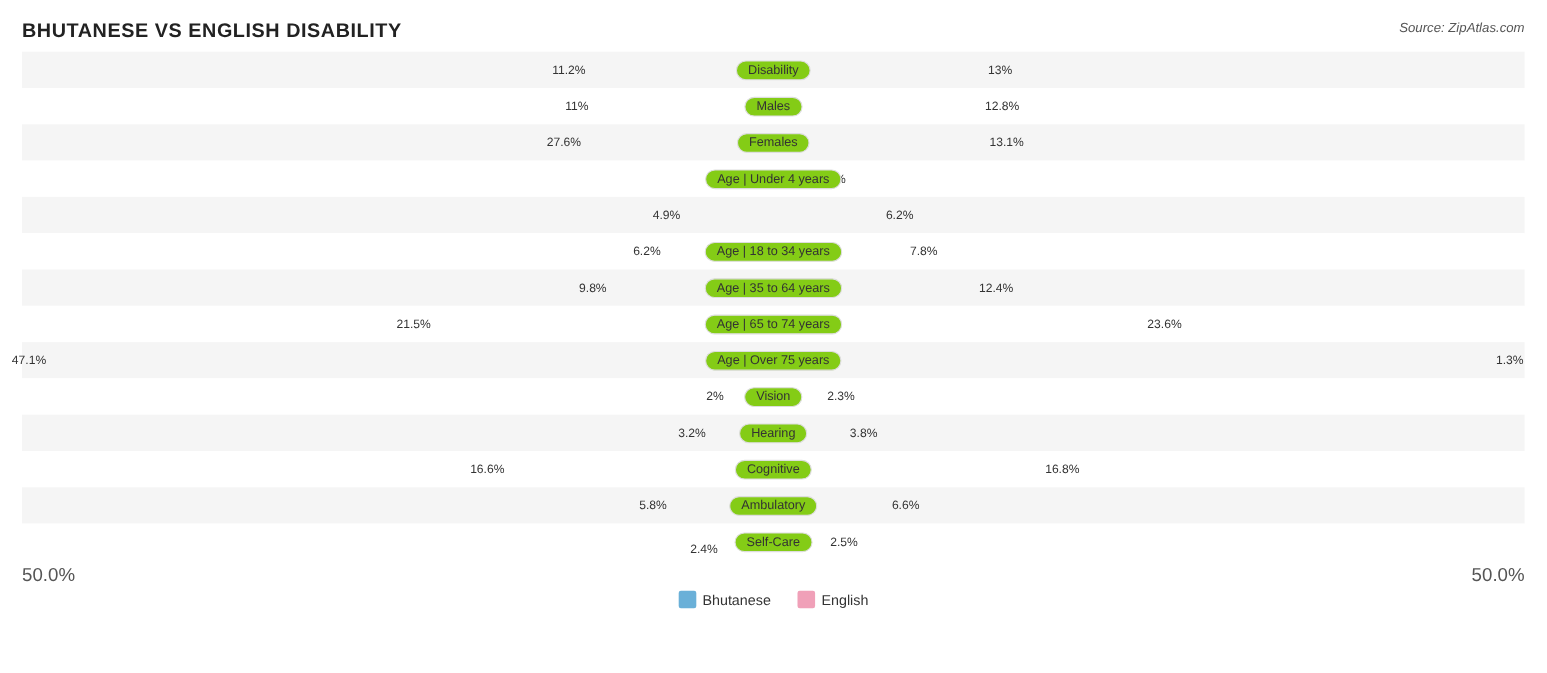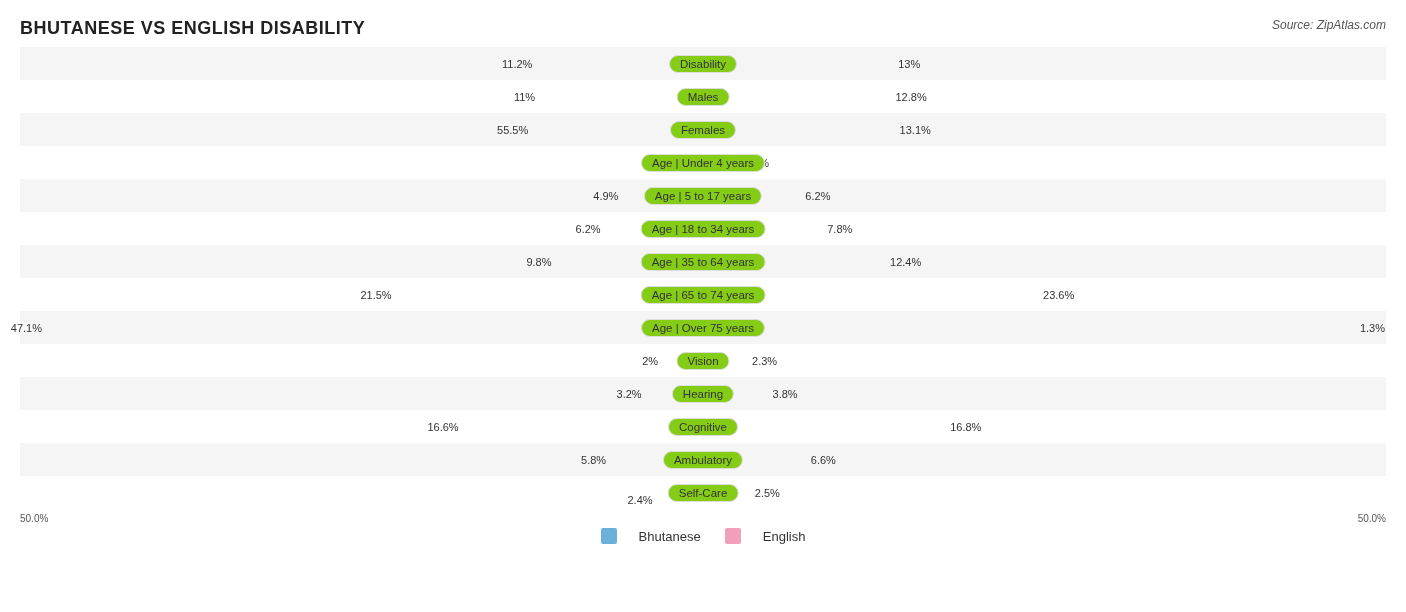--- a/index.html
+++ b/index.html
@@ -110,35 +110,35 @@
       left: 50%;
       font-size: 11px;
       color: #333;
       padding-left: 4px;
       white-space: nowrap;
     }
     .axis-labels {
       display: flex;
       justify-content: space-between;
       margin-top: 4px;
-      font-size: 10px;
+      font-size: 17px;
       color: #555;
     }
     .legend {
       display: flex;
       justify-content: center;
       gap: 24px;
       margin-top: 4px;
       font-size: 13px;
       color: #333;
     }
     .legend-item {
       display: flex;
       align-items: center;
-      gap: 22px;
+      gap: 6px;
     }
     .legend-box {
       width: 16px;
       height: 16px;
       border-radius: 2px;
     }
   </style>
 </head>
 <body>
 
@@ -166,21 +166,21 @@
           <div class="bar-left" style="width: 11%;"></div>
         </div>
         <div class="right-side">
           <div class="bar-right" style="width: 12.8%;"></div>
         </div>
         <div class="label-center">
           <div class="label-pill">Males</div>
         </div>
       </div>
       <div class="bar-row">
-        <div class="val-left" style="margin-right: 12.5%;">55.5%</div>
+        <div class="val-left" style="margin-right: 12.5%;">27.6%</div>
         <div class="val-right" style="margin-left: 14.1%; text-align: right;">13.1%</div>
         <div class="left-side">
           <div class="bar-left" style="width: 11.5%;"></div>
         </div>
         <div class="right-side">
           <div class="bar-right" style="width: 13.1%;"></div>
         </div>
         <div class="label-center">
           <div class="label-pill">Females</div>
         </div>
@@ -199,23 +199,20 @@
         </div>
       </div>
       <div class="bar-row">
         <div class="val-left" style="margin-right: 5.9%;">4.9%</div>
         <div class="val-right" style="margin-left: 7.2%;">6.2%</div>
         <div class="left-side">
           <div class="bar-left" style="width: 4.9%;"></div>
         </div>
         <div class="right-side">
           <div class="bar-right" style="width: 6.2%;"></div>
-        </div>
-        <div class="label-center">
-          <div class="label-pill">Age | 5 to 17 years</div>
         </div>
       </div>
       <div class="bar-row">
         <div class="val-left" style="margin-right: 7.2%;">6.2%</div>
         <div class="val-right" style="margin-left: 8.8%;">7.8%</div>
         <div class="left-side">
           <div class="bar-left" style="width: 6.2%;"></div>
         </div>
         <div class="right-side">
           <div class="bar-right" style="width: 7.8%;"></div>

